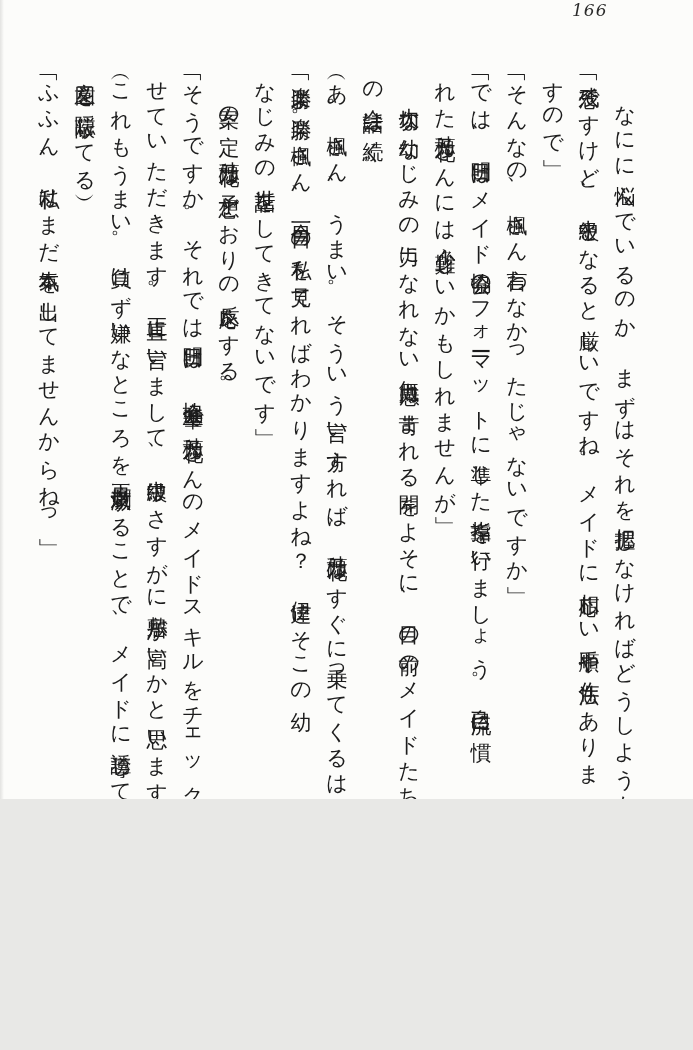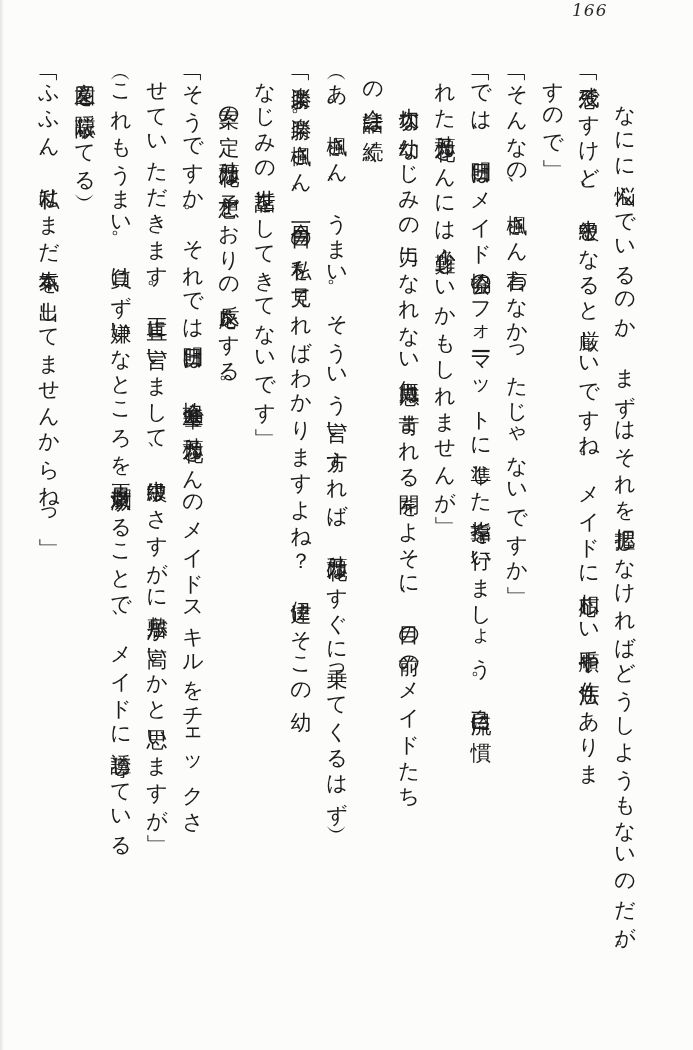--- a/index.html
+++ b/index.html
@@ -3,21 +3,21 @@
 <meta charset="utf-8">
 <style>
   html, body {
     margin: 0;
     padding: 0;
     background: #e8e8e6;
   }
   .page {
     position: relative;
     width: 693px;
-    height: 1050px;
+    height: 799px;
     margin: 0 auto;
     background: #fcfcfa;
     overflow: hidden;
     font-family: "DejaVu Serif", "Liberation Serif", serif;
     color: #1c1c1c;
   }
   .page-number {
     position: absolute;
     top: 0px;
     left: 572px;

